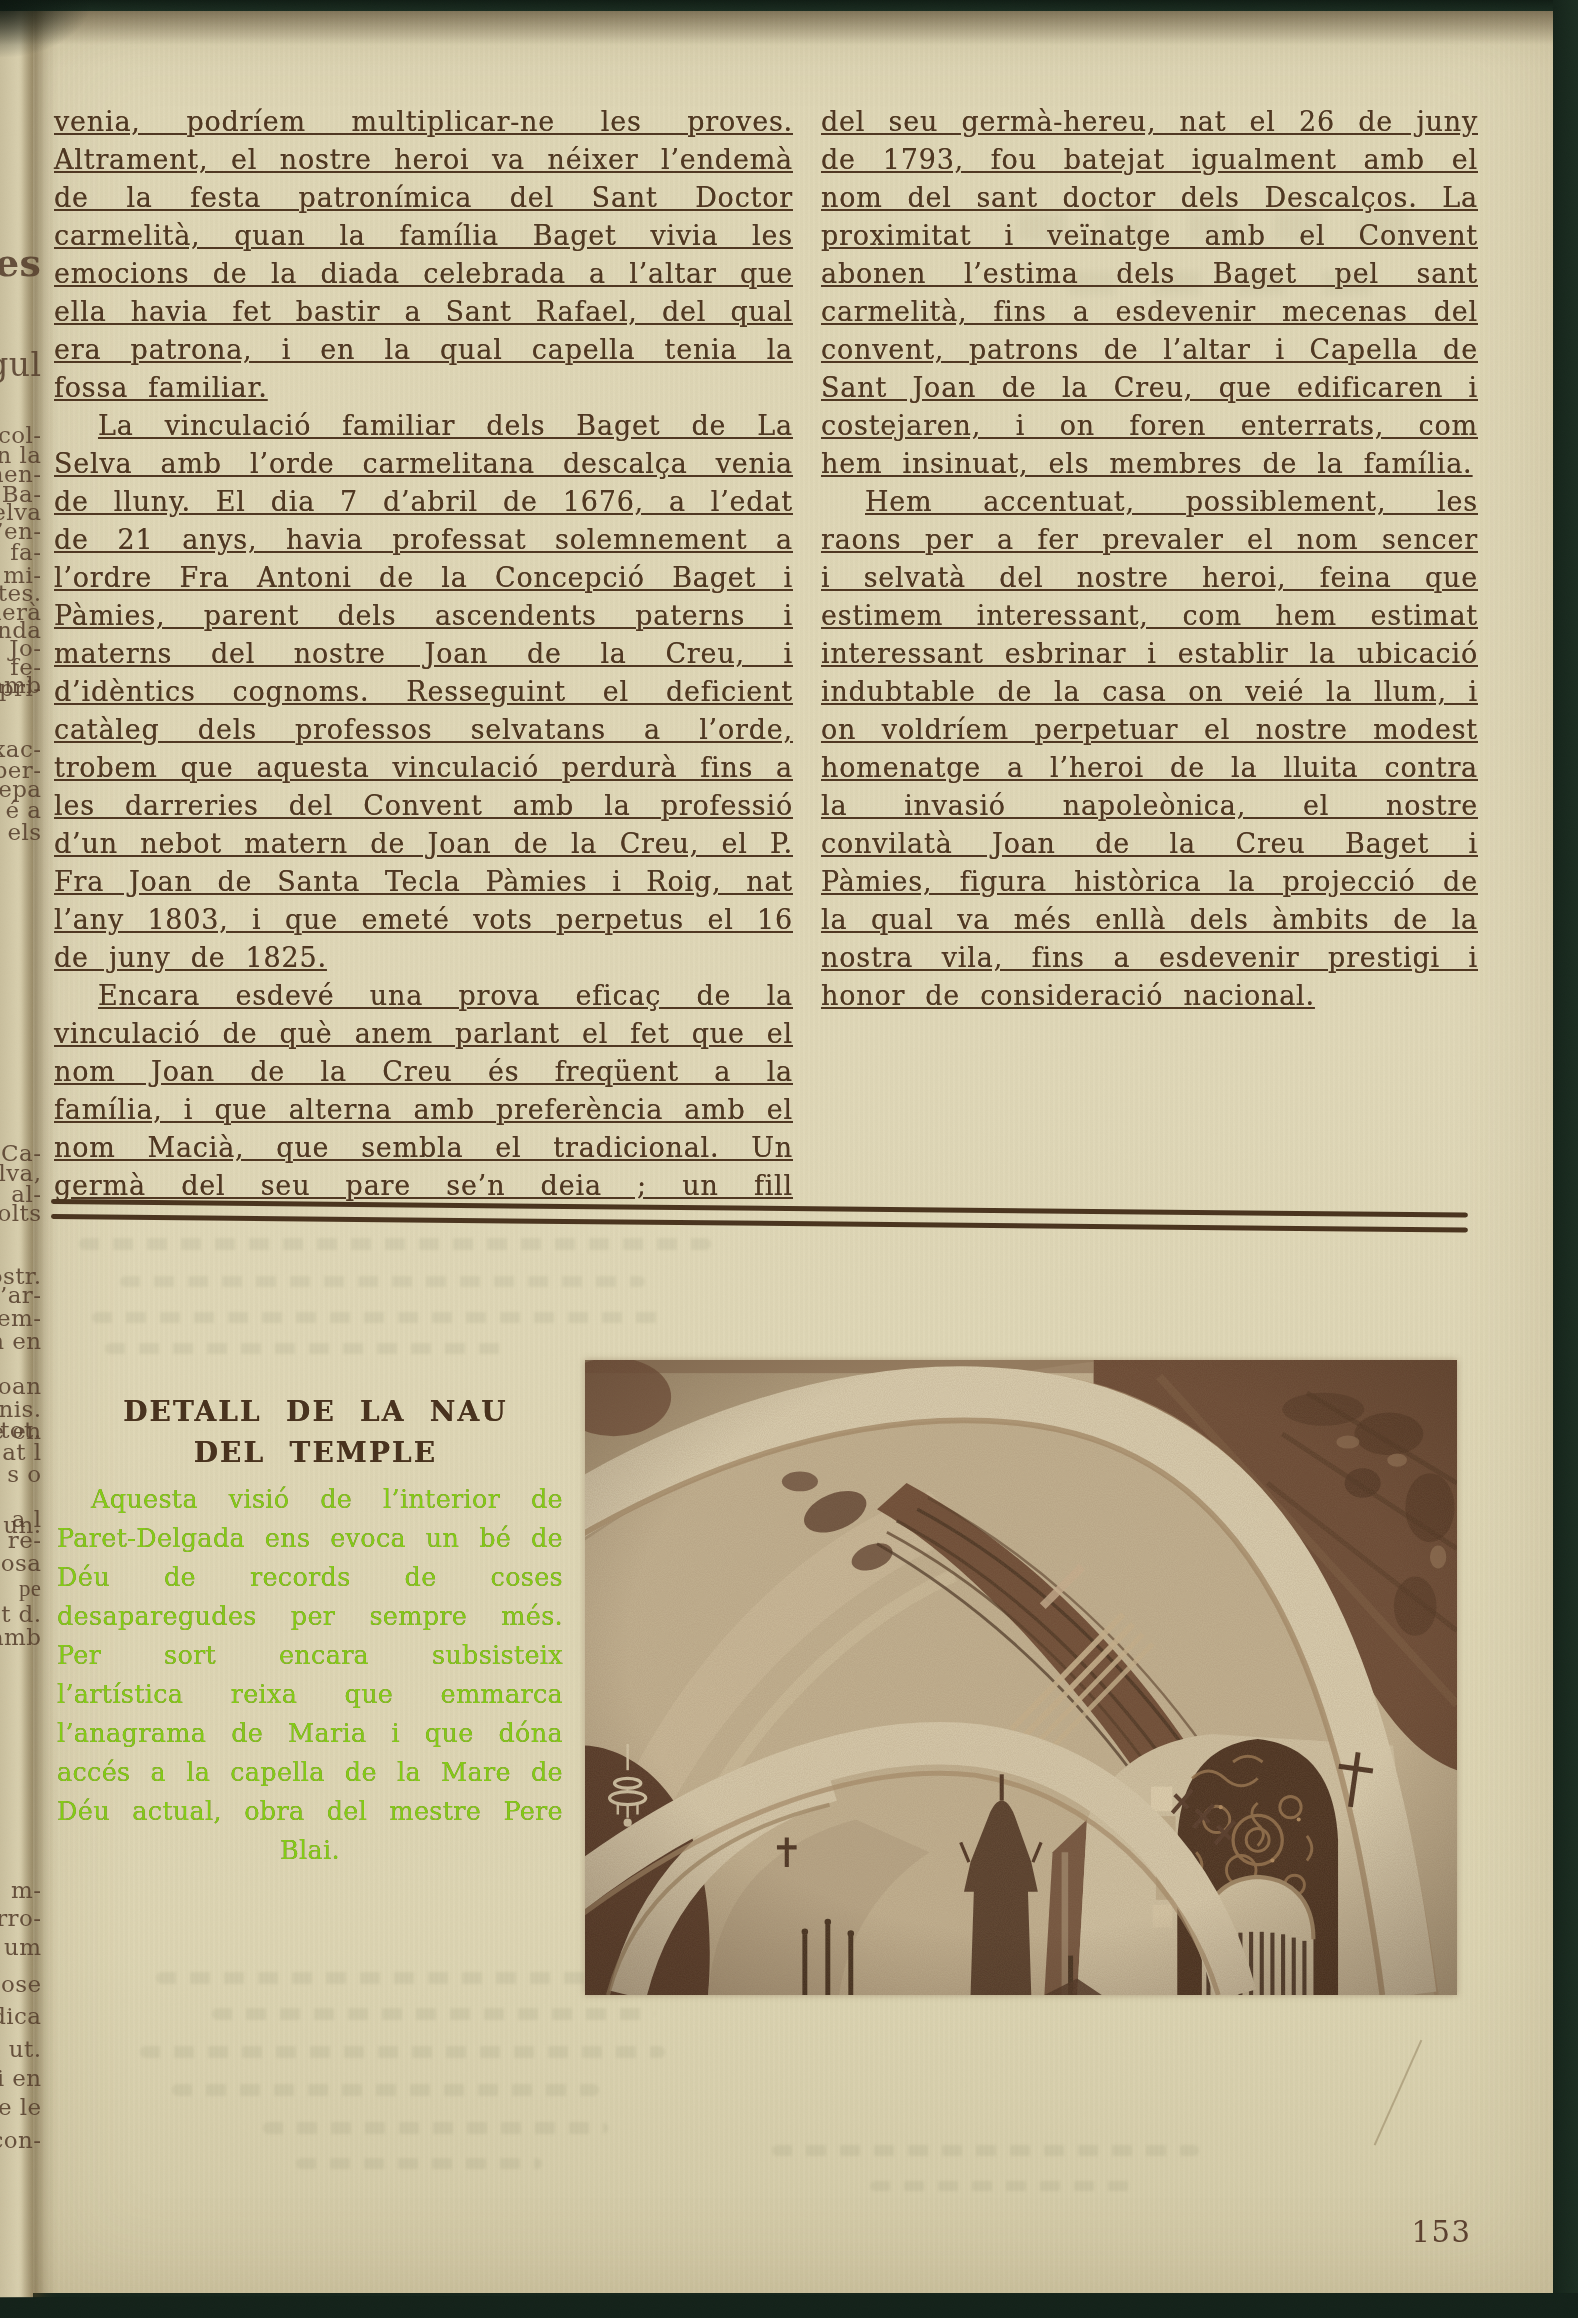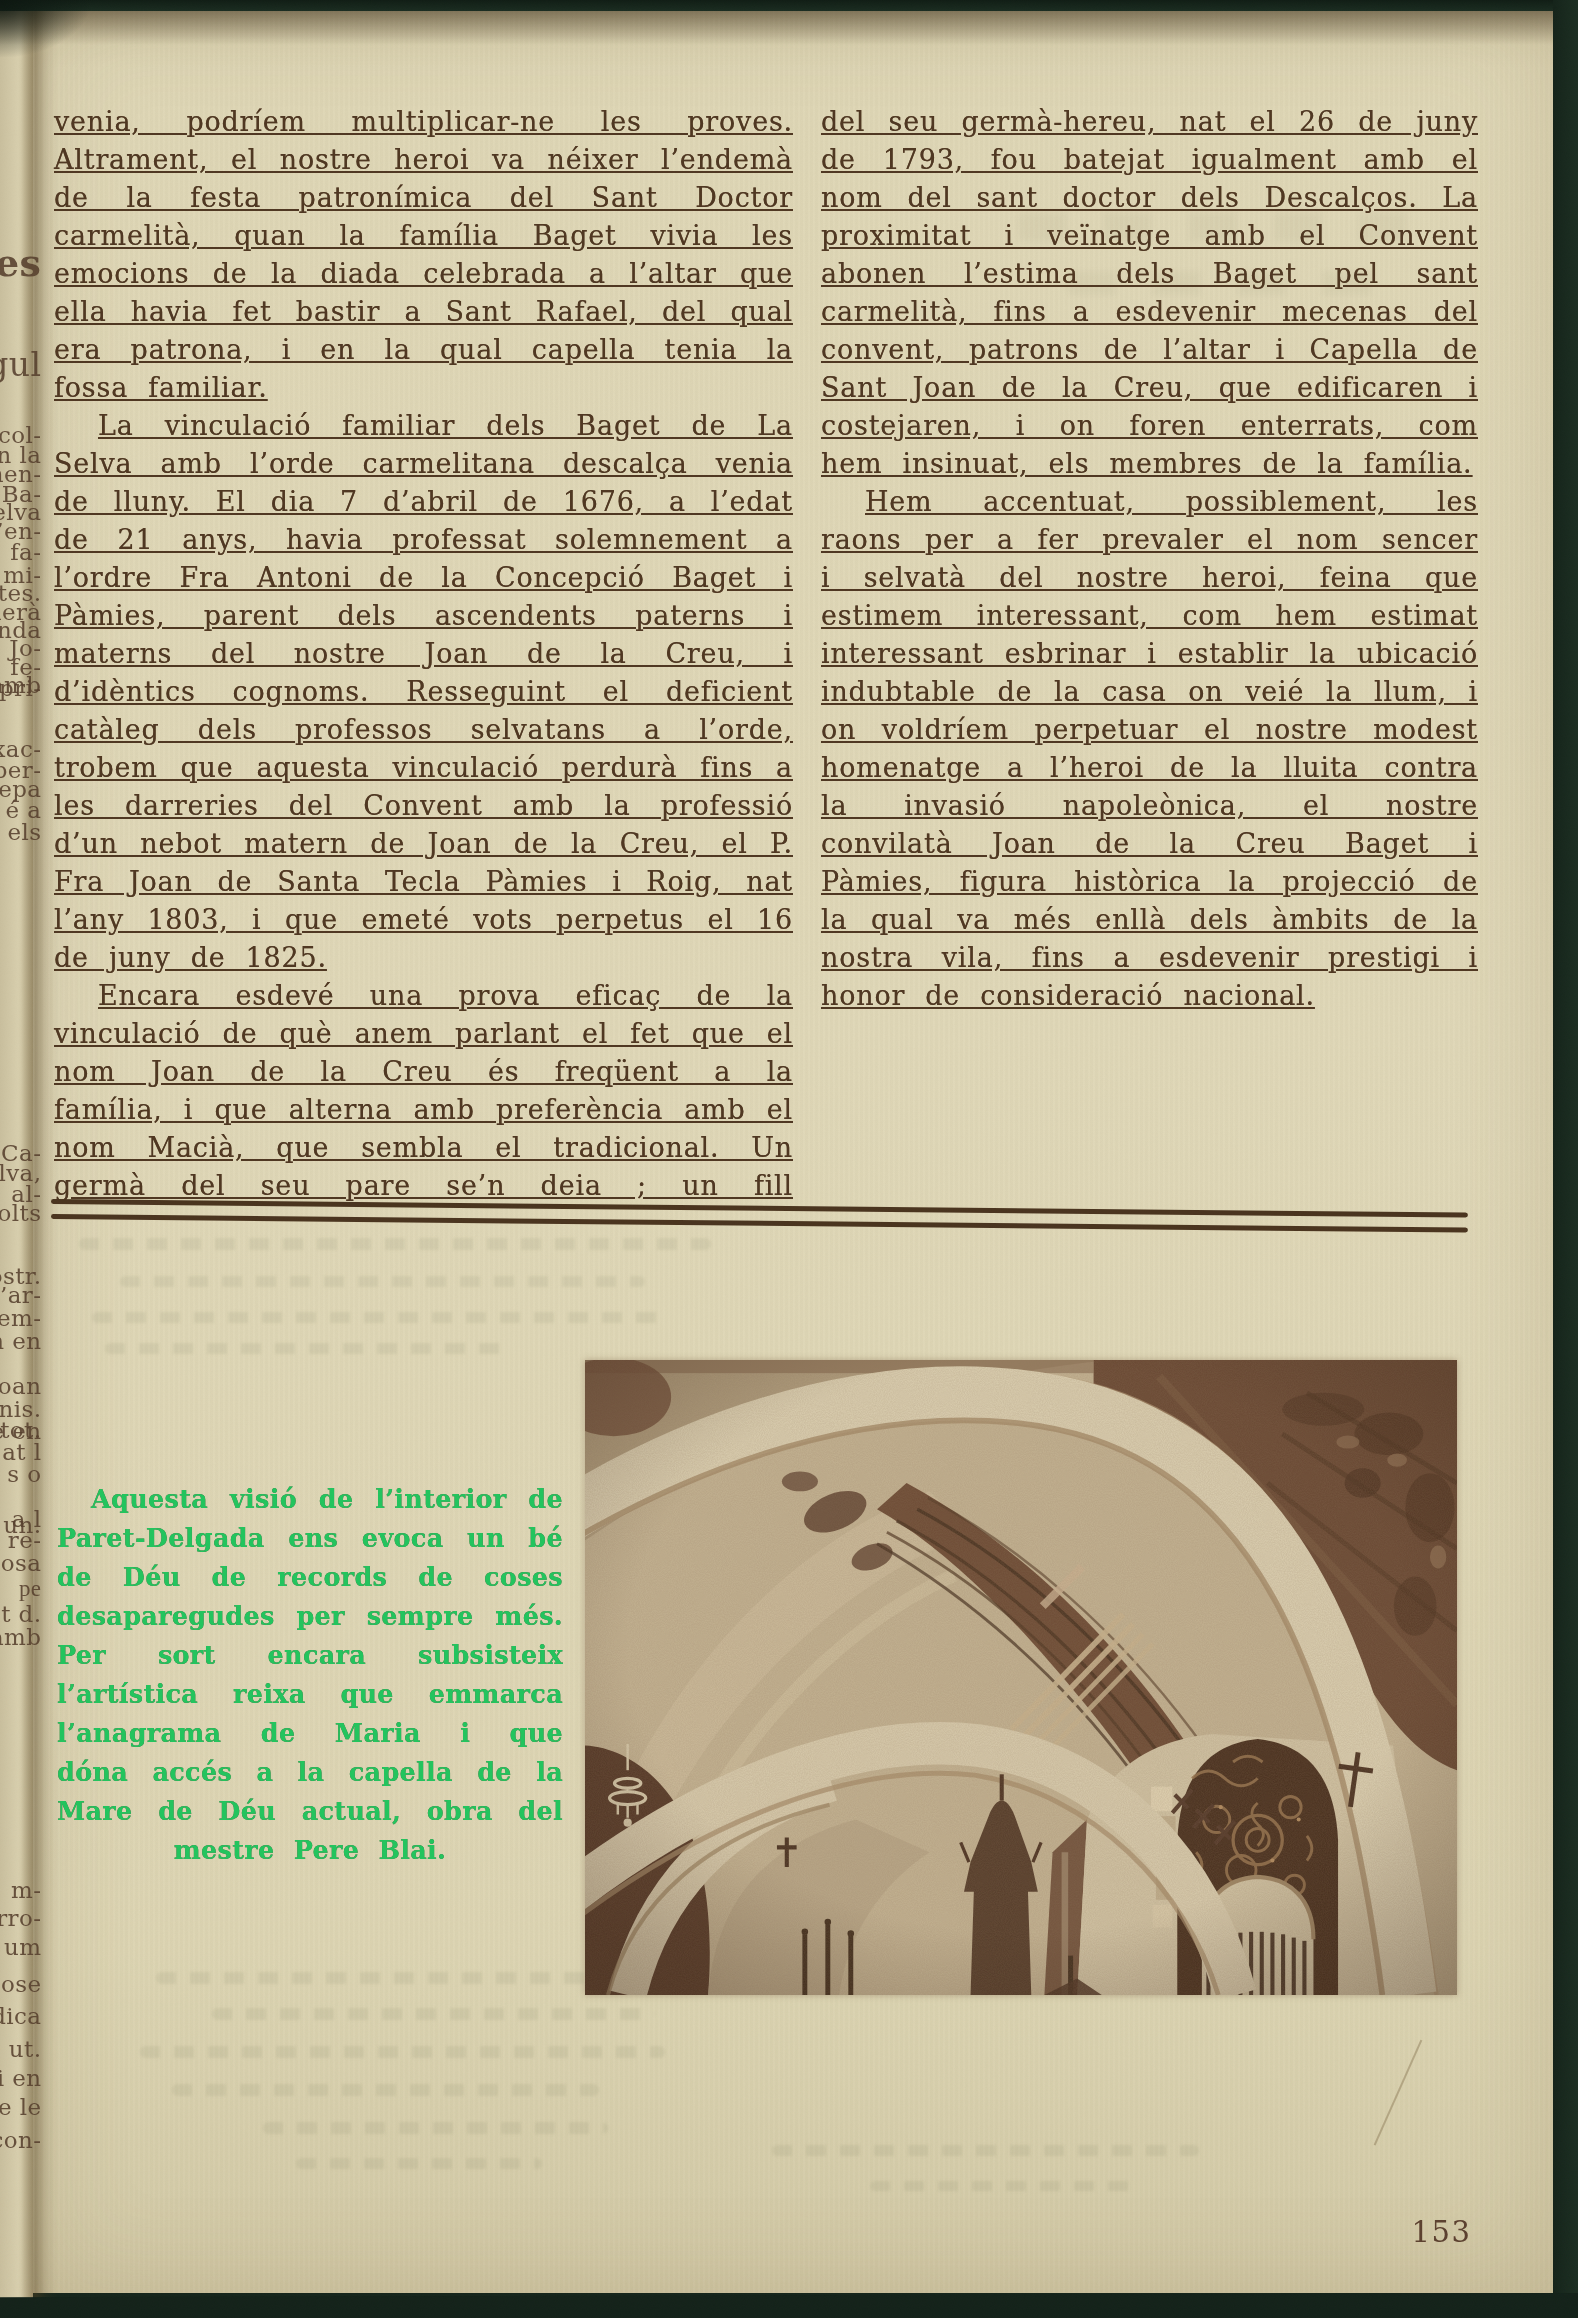--- a/index.html
+++ b/index.html
@@ -48,21 +48,21 @@
   
   .rule{position:absolute;left:51px;width:1417px;height:5px;background:#4a341f;
         border-radius:2.5px;transform:rotate(0.55deg);transform-origin:left center;}
   .rule.r1{top:1199px;}
   .rule.r2{top:1214px;}
   
   .cap-title{position:absolute;left:69px;top:1391px;width:493px;text-align:center;
     font-weight:bold;font-size:28px;line-height:41px;letter-spacing:2.1px;word-spacing:12.3px;
     color:#48321e;text-shadow:0 0 0.5px rgba(72,50,30,.8);}
   .cap-body{position:absolute;left:57px;top:1480px;width:506px;
-    font-weight:bold;font-size:25.5px;line-height:39px;color:#22c55e;
+    font-weight:normal;font-size:25.5px;line-height:39px;color:#84cc16;
     text-align:justify;text-align-last:center;text-indent:34px;
     word-spacing:10px;letter-spacing:0.3px;text-shadow:0 0 0.5px rgba(68,48,28,.8);}
   
   .photo{position:absolute;left:585px;top:1360px;width:872px;height:635px;
     box-shadow:0 0 6.6px rgba(100,70,45,.35);}
   .photo svg{display:block;width:100%;height:100%;}
   
   .pagenum{position:absolute;left:1388px;top:2215px;width:107px;text-align:center;
     font-size:29px;color:#5c4130;letter-spacing:1.6px;}
   
@@ -161,20 +161,24 @@
     <p class="lastfull">Encara esdevé una prova eficaç de la vinculació de què anem parlant el fet que el nom Joan de la Creu és freqüent a la família, i que alterna amb preferència amb el nom Macià, que sembla el tradicional. Un germà del seu pare se’n deia ; un fill</p>
   </div>
   <div class="col col-right">
     <p class="noindent">del seu germà-hereu, nat el 26 de juny de 1793, fou batejat igualment amb el nom del sant doctor dels Descalços. La proximitat i veïnatge amb el Convent abonen l’estima dels Baget pel sant carmelità, fins a esdevenir mecenas del convent, patrons de l’altar i Capella de Sant Joan de la Creu, que edificaren i costejaren, i on foren enterrats, com hem insinuat, els membres de la família.</p>
     <p>Hem accentuat, possiblement, les raons per a fer prevaler el nom sencer i selvatà del nostre heroi, feina que estimem interessant, com hem estimat interessant esbrinar i establir la ubicació indubtable de la casa on veié la llum, i on voldríem perpetuar el nostre modest homenatge a l’heroi de la lluita contra la invasió napoleònica, el nostre convilatà Joan de la Creu Baget i Pàmies, figura històrica la projecció de la qual va més enllà dels àmbits de la nostra vila, fins a esdevenir prestigi i honor de consideració nacional.</p>
   </div>
 
   <div class="rule r1"></div>
   <div class="rule r2"></div>
 
+  <div class="cap-title">
+    <div>DETALL DE LA NAU</div>
+    <div>DEL TEMPLE</div>
+  </div>
   <div class="cap-body">Aquesta visió de l’interior de Paret-Delgada ens evoca un bé de Déu de records de coses desaparegudes per sempre més. Per sort encara subsisteix l’artística reixa que emmarca l’anagrama de Maria i que dóna accés a la capella de la Mare de Déu actual, obra del mestre Pere Blai.</div>
 
   <div class="photo">
     <svg viewBox="0 0 1063 774" preserveAspectRatio="none">
       <defs>
         <filter id="grainF" x="-5%" y="-5%" width="110%" height="110%">
           <feTurbulence type="fractalNoise" baseFrequency="0.8" numOctaves="2" seed="3"></feTurbulence>
           <feColorMatrix type="matrix" values="0 0 0 0 0.30  0 0 0 0 0.20  0 0 0 0 0.12  0 0 0 0.55 0"></feColorMatrix>
         </filter>
         <radialGradient id="vign" cx="50%" cy="45%" r="75%">

